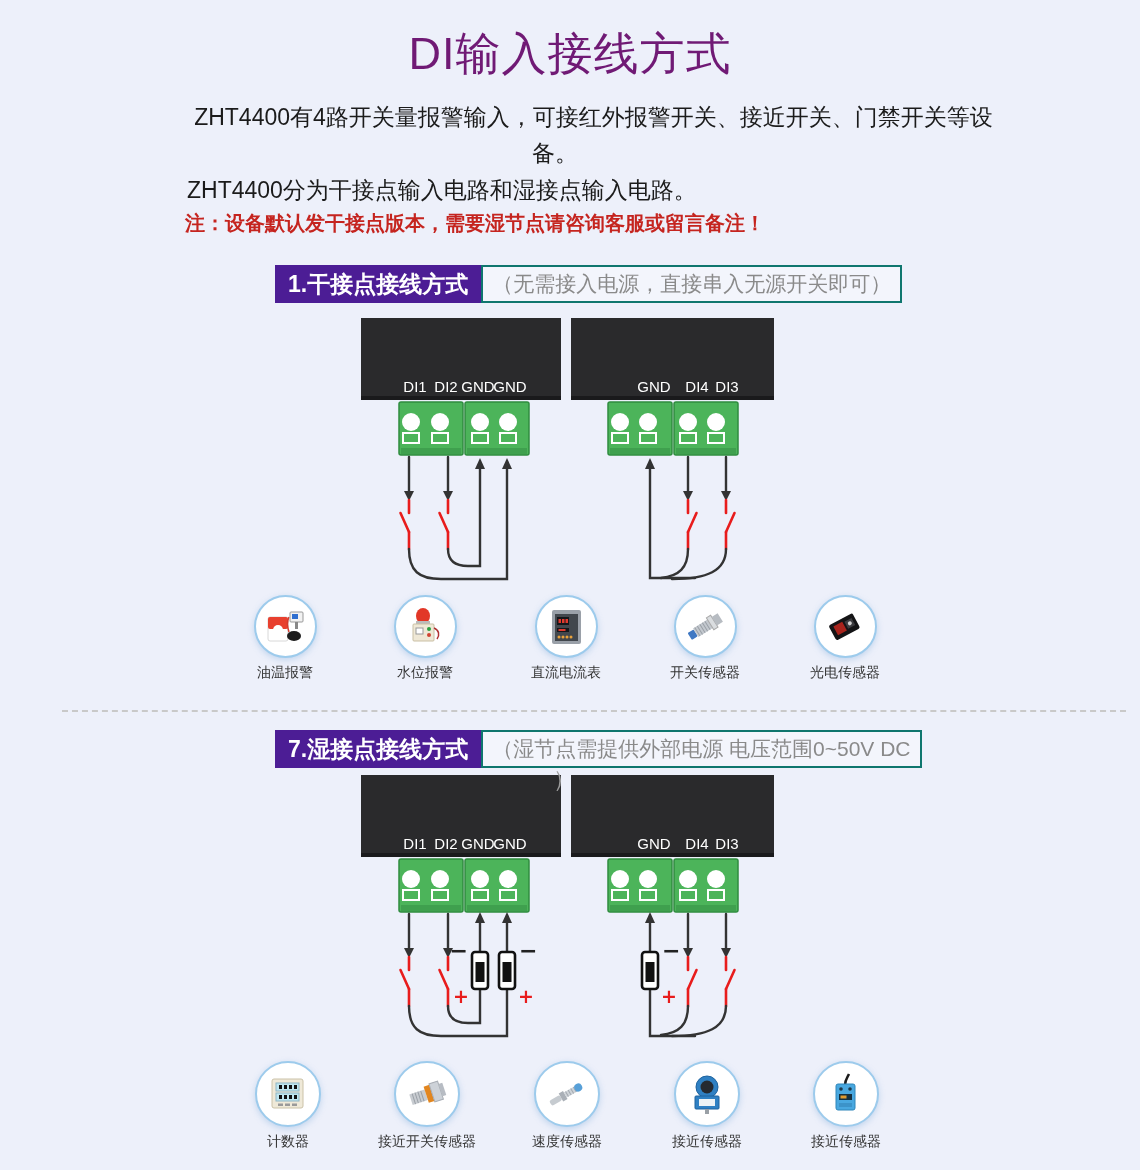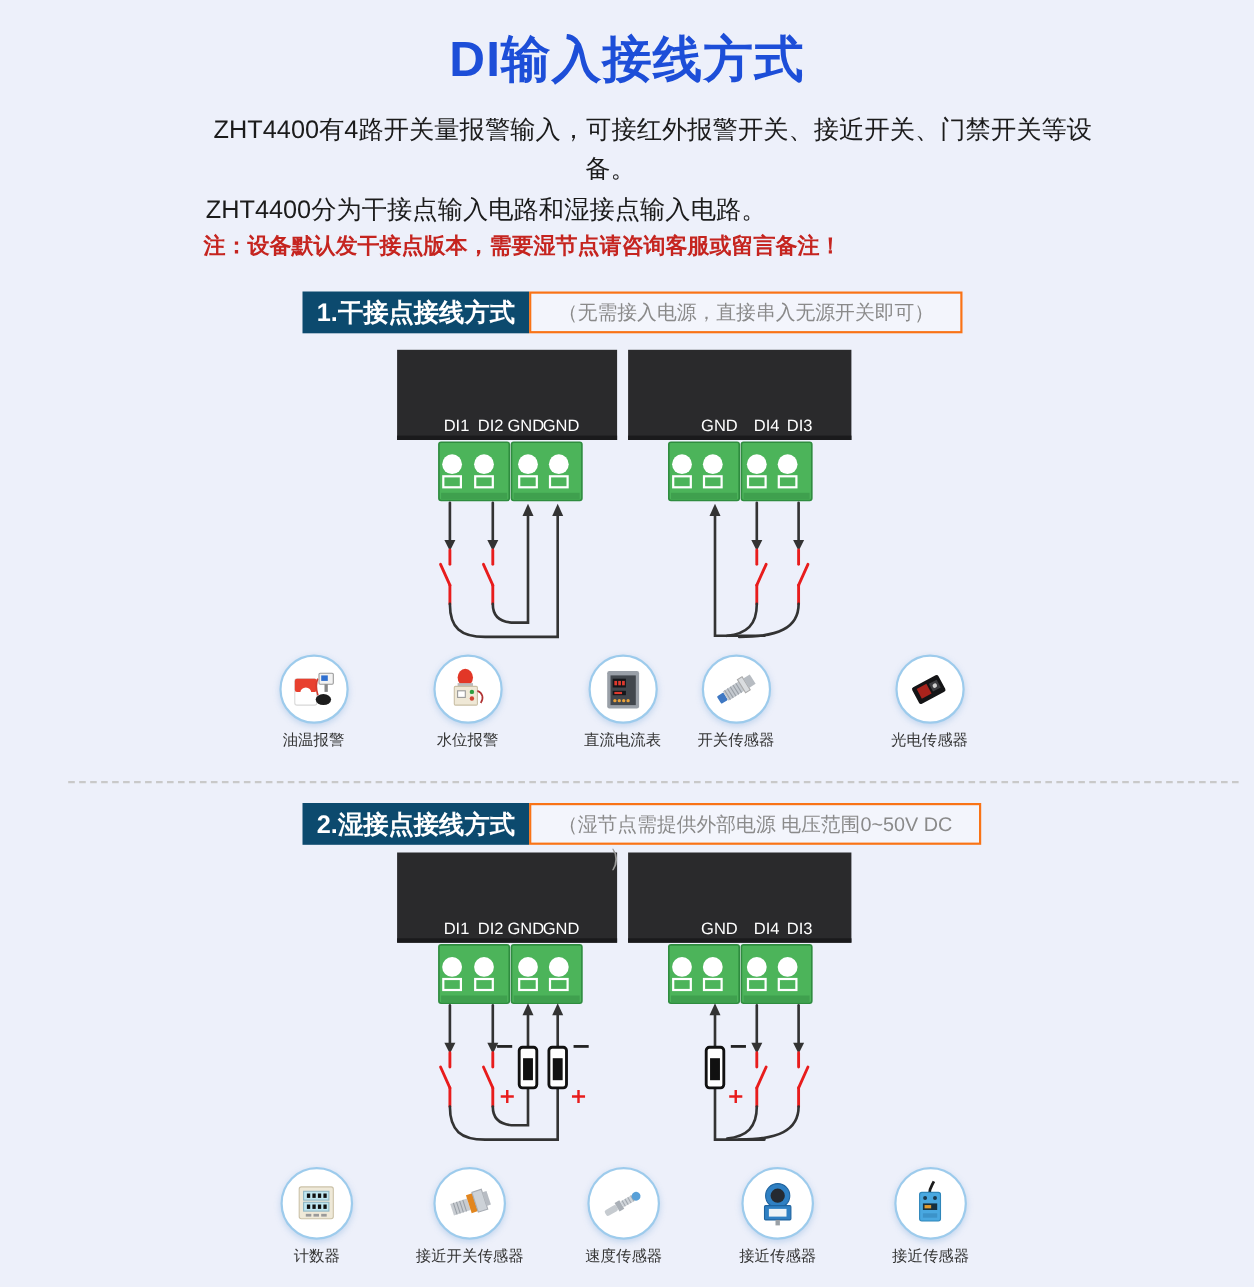--- a/index.html
+++ b/index.html
@@ -1,29 +1,29 @@
 <!DOCTYPE html>
 <html><head>
 <meta charset="utf-8">
 <style>
   html,body{margin:0;padding:0;}
   .page{position:relative;width:1140px;height:1170px;background:#edf0fa;
         font-family:"Liberation Sans","DejaVu Sans",sans-serif;overflow:hidden;}
   .title{position:absolute;top:24px;left:0;width:100%;text-align:center;
-         font-size:45px;font-weight:700;color:#1d4ed8;letter-spacing:1px;}
+         font-size:45px;font-weight:400;color:#701a75;letter-spacing:1px;}
   .para{position:absolute;color:#1b1b1b;font-size:23px;line-height:36px;}
   .para1{left:112px;top:99px;width:886px;text-indent:77px;text-align:center;}
   .para2{left:187px;top:172px;width:840px;}
   .note{position:absolute;left:185px;top:210px;font-size:20px;font-weight:bold;color:#c5241f;}
   .sec-header{position:absolute;left:275px;height:38px;display:flex;align-items:stretch;}
   .sec1{top:265px;} .sec2{top:730px;}
-  .badge{background:#0c4a6e;color:#ffffff;font-size:23px;font-weight:bold;
+  .badge{background:#4c1d95;color:#ffffff;font-size:23px;font-weight:bold;
          display:flex;align-items:center;padding:0 13px;}
-  .anno{border:2px solid #f97316;color:#8a8a8a;font-size:18px;display:flex;align-items:center;
-        padding:0 24px;white-space:nowrap;background:rgba(255,255,255,0.35);}
+  .anno{border:2px solid #0f766e;color:#8a8a8a;font-size:21px;display:flex;align-items:center;
+        padding:0 9px;white-space:nowrap;background:rgba(255,255,255,0.35);}
   .anno-suffix{position:absolute;left:553px;top:764px;font-size:23px;color:#9a9a9a;z-index:6;}
   .divider{position:absolute;left:62px;top:710px;width:1064px;border-top:2px dashed #c9c9c9;}
   .wiring{position:absolute;z-index:5;}
   .devbox{fill:#2a2a2c;} .devedge{fill:#1a1a1c;}
   .tlabel{fill:#ffffff;font-size:15px;font-weight:500;text-anchor:middle;
           font-family:"Liberation Sans","DejaVu Sans",sans-serif;}
   .gb{fill:#4cb45a;stroke:#2f8c3f;stroke-width:1.5;}
   .gshade{fill:#3fa04e;}
   .ghole{fill:#ffffff;}
   .gslot{fill:none;stroke:#ffffff;stroke-width:2;}
@@ -178,21 +178,21 @@
         <rect x="13" y="23" width="12" height="4" fill="#15161a"></rect>
         <rect x="14.5" y="24" width="7" height="2" fill="#e03a2e"></rect>
         <circle cx="15" cy="32" r="1.5" fill="#e9a23b"></circle>
           <circle cx="19" cy="32" r="1.5" fill="#e9a23b"></circle>
         <circle cx="23" cy="32" r="1.5" fill="#e9a23b"></circle>
           <circle cx="27" cy="32" r="1.5" fill="#e9a23b"></circle>
       </svg>
     </div>
     <div class="device-label">直流电流表</div>
   </div>
-  <div class="device r1" style="left:594px;top:595px;">
+  <div class="device r1" style="left:630px;top:595px;">
     <div class="badge-circle">
       <svg class="icon" viewBox="0 0 44 44">
         <g transform="rotate(-32 22 22)">
           <rect x="4" y="18" width="7" height="8" rx="1" fill="#3f78c3"></rect>
           <rect x="11" y="17" width="17" height="10" fill="#c4c9cf"></rect>
           <path d="M13,17 V27 M16,17 V27 M19,17 V27 M22,17 V27 M25,17 V27" stroke="#9aa0a7" stroke-width="1"></path>
           <rect x="28" y="15" width="5" height="14" fill="#dadde0" stroke="#aaaaaa"></rect>
           <rect x="33" y="17" width="7" height="10" fill="#b7bcc2"></rect>
         </g>
       </svg>
@@ -209,21 +209,21 @@
           <circle cx="28" cy="21" r="2" fill="#d0d0d0"></circle>
         </g>
       </svg>
     </div>
     <div class="device-label">光电传感器</div>
   </div>
 
   <div class="divider"></div>
 
   <div class="sec-header sec2">
-    <div class="badge">2.湿接点接线方式</div>
+    <div class="badge">7.湿接点接线方式</div>
     <div class="anno">（湿节点需提供外部电源 电压范围0~50V DC</div>
   </div>
   <div class="anno-suffix">）</div>
 
   <svg class="wiring" style="left:355px;top:770px;width:435px;height:272px" viewBox="355 770 435 272">
     <g>
       <rect class="devbox" x="361" y="775" width="200" height="82"></rect>
       <rect class="devedge" x="361" y="853" width="200" height="4"></rect>
       <text class="tlabel" x="415" y="849">DI1</text>
       <text class="tlabel" x="446" y="849">DI2</text>

